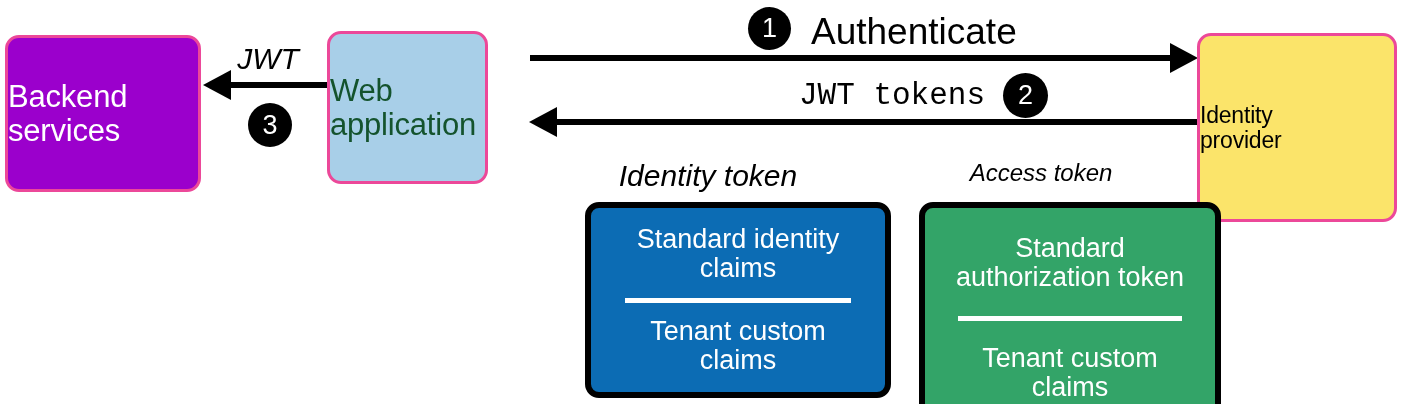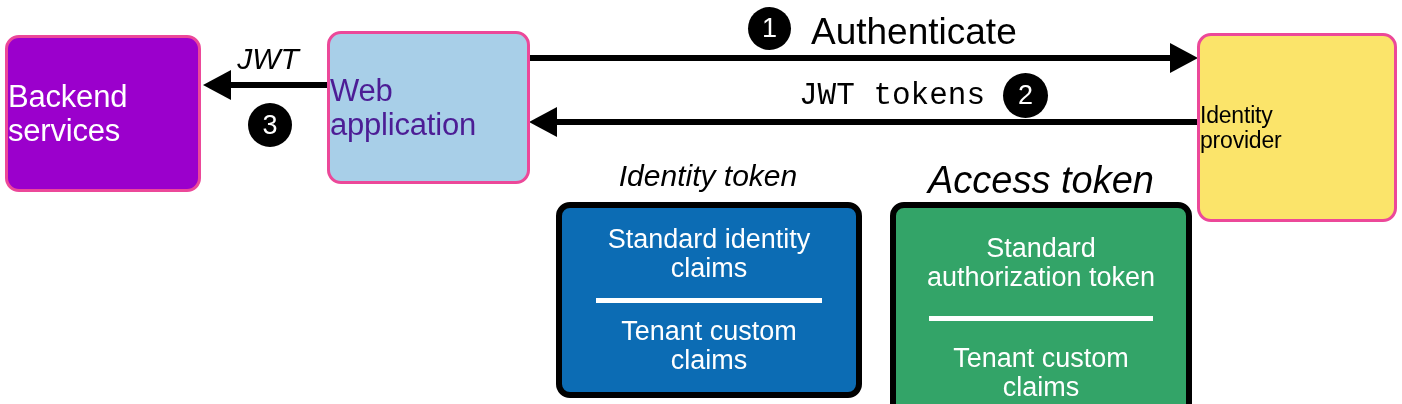--- a/index.html
+++ b/index.html
@@ -33,23 +33,23 @@
     margin-top: 23px;
   }
   .node .line { display: block; white-space: nowrap; }
 
   #node-backend {
     left: 5px; top: 12px; width: 196px; height: 157px;
     background: #9b00cc;
     font-size: 31px;
   }
   #node-webapp {
-    left: 327px; top: 8px; width: 203px; height: 153px;
+    left: 327px; top: 8px; width: 161px; height: 153px;
     background: #a8cfe8;
-    color: #4c1d95;
+    color: #14532d;
     font-size: 31px;
   }
   #node-idp {
     left: 1197px; top: 10px; width: 200px; height: 189px;
     background: #fbe46a;
     color: #000000;
     font-size: 23px;
   }
 
   
@@ -60,20 +60,21 @@
     border-radius: 14px;
     display: flex;
     flex-direction: column;
     align-items: center;
     justify-content: center;
     color: #ffffff;
     font-size: 27px;
     line-height: 1.08;
     text-align: center;
     padding: 6px 12px;
+    margin-left: 29px;
   }
   #card-identity {
     left: 556px; top: 202px; width: 306px; height: 196px;
     background: #0c6cb4;
   }
   #card-access {
     left: 890px; top: 202px; width: 302px; height: 232px;
     background: #33a468;
   }
   .token-section {
@@ -100,21 +101,21 @@
     white-space: nowrap;
     font-size: 30px;
     line-height: 1;
   }
   .label.center { transform: translateX(-50%); font-style: italic; }
 
   #label-jwt       { left: 268px; top: 44px; font-size: 30px; }
   #label-auth      { left: 811px; top: 13px; font-size: 37px; }
   #label-jwttokens { left: 985px; top: 80px; font-size: 31px; transform: translateX(-100%); font-family: Liberation Mono, monospace; }
   #label-identity-token { left: 708px; top: 161px; font-size: 30px; }
-  #label-access-token   { left: 1041px; top: 161px; font-size: 38px; }
+  #label-access-token   { left: 1041px; top: 161px; font-size: 24px; }
 
   
   .badge {
     position: absolute;
     border-radius: 50%;
     background: #000000;
     color: #ffffff;
     display: flex;
     align-items: center;
     justify-content: center;

